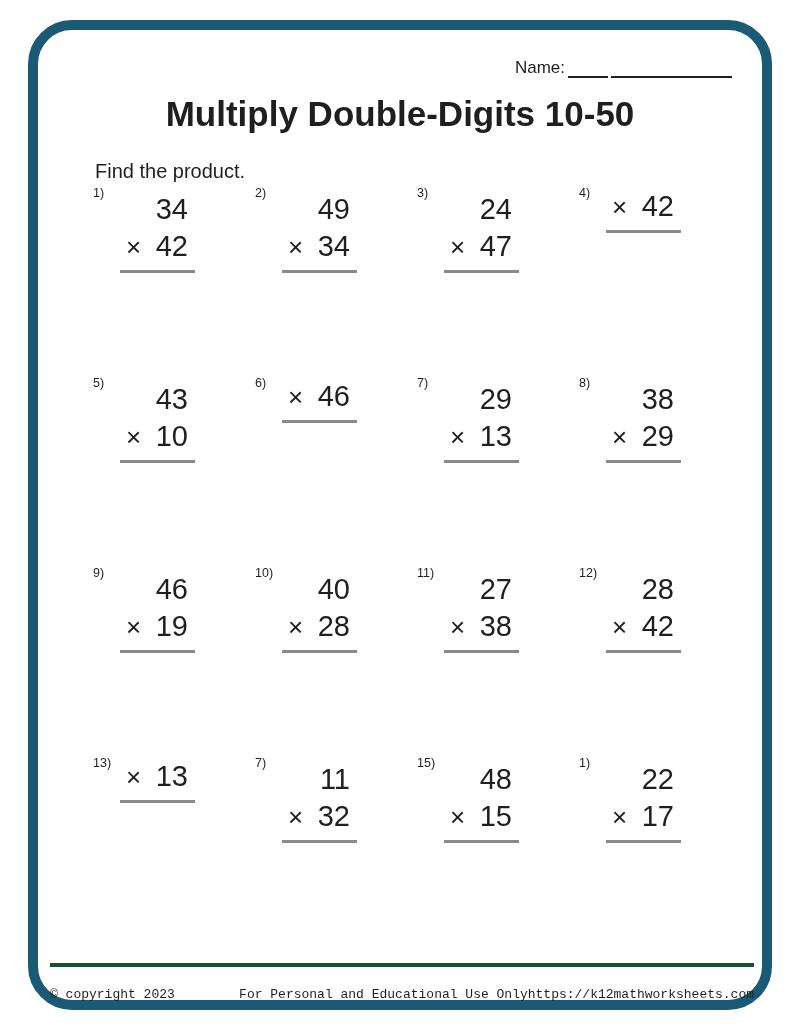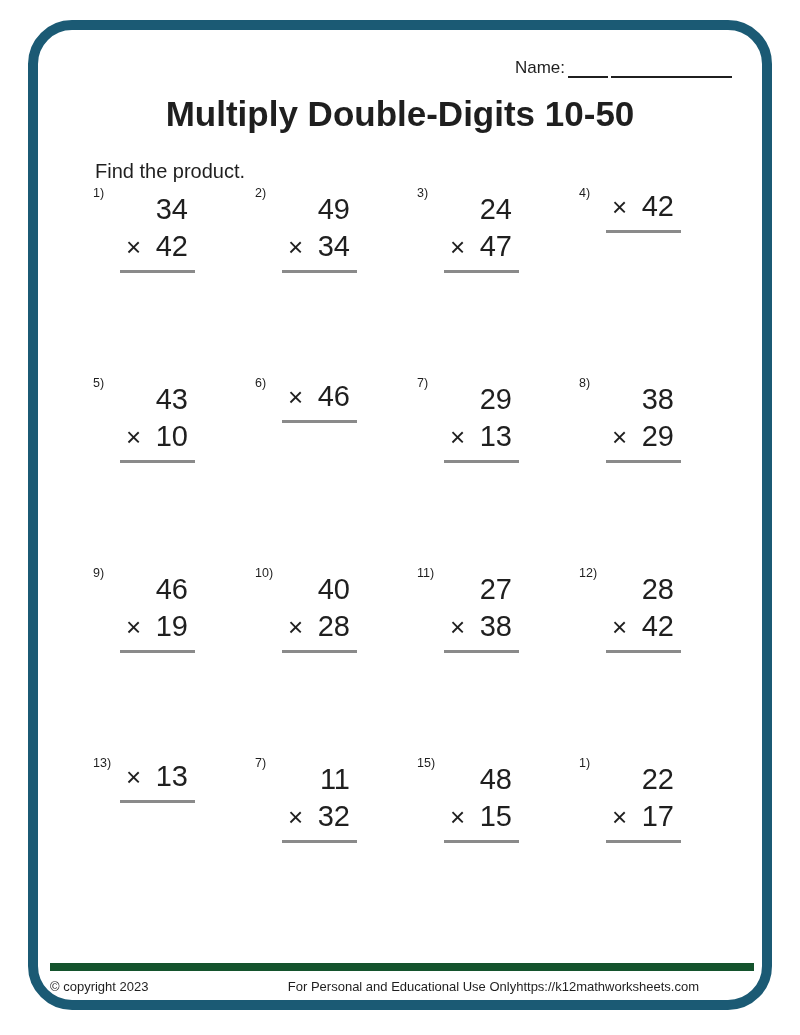--- a/index.html
+++ b/index.html
@@ -64,24 +64,25 @@
   }
   .times{font-size:26px;}
   .uline{
     margin-left:auto;
     width:75px;height:0;
     border-bottom:3px solid var(--answer-line-color,#8a8a8a);
     margin-top:3px;
   }
   .footer{
     position:absolute;left:50px;top:963px;width:704px;
-    border-top:8px solid #14532d;
+    border-top:4px solid #14532d;
     display:flex;justify-content:space-between;align-items:baseline;
-    padding-top:8px;
+    padding-top:20px;
     font-size:13px;
+    font-family:Liberation Mono, monospace;
   }
   .footer .fleft{flex:1 1 0;text-align:left;}
   .footer .fmid{flex:0 0 auto;text-align:center;}
   .footer .fright{flex:1 1 0;text-align:left;}
 </style>
 </head>
 <body style="--border-color: #1b5a74; --answer-line-color: #8a8a8a; --text-color: #1f1f1f;">
 
 <div class="frame"></div>
 

